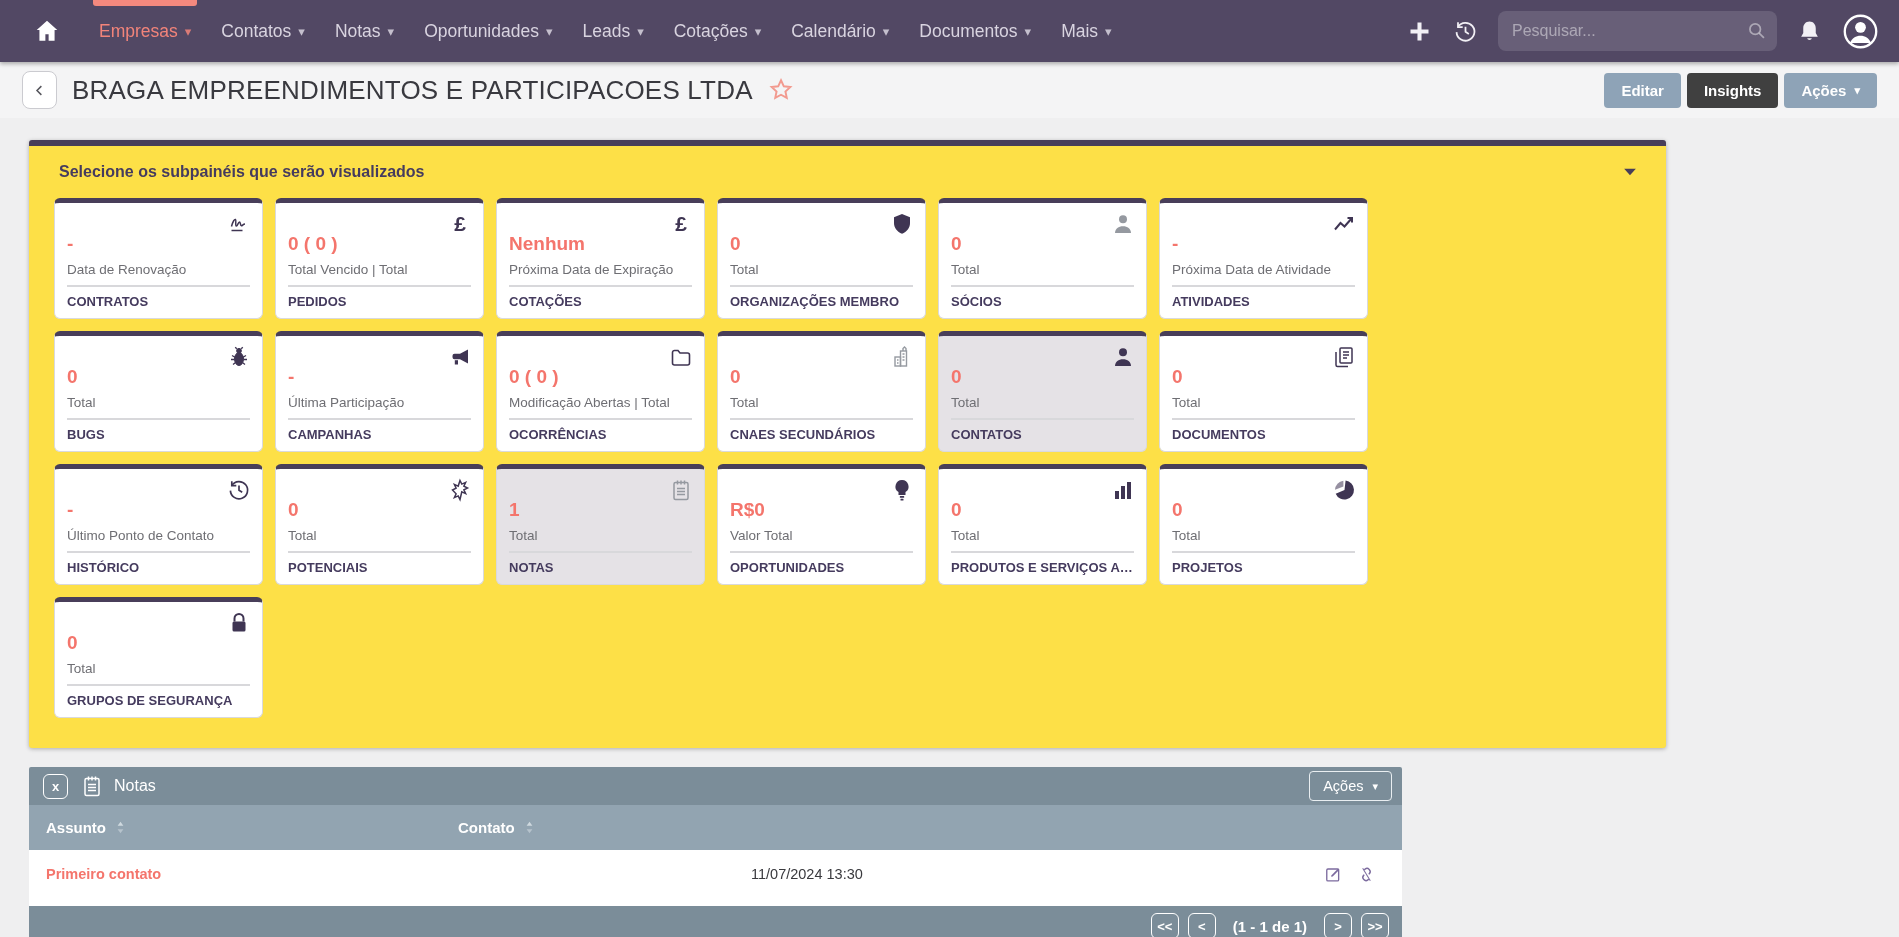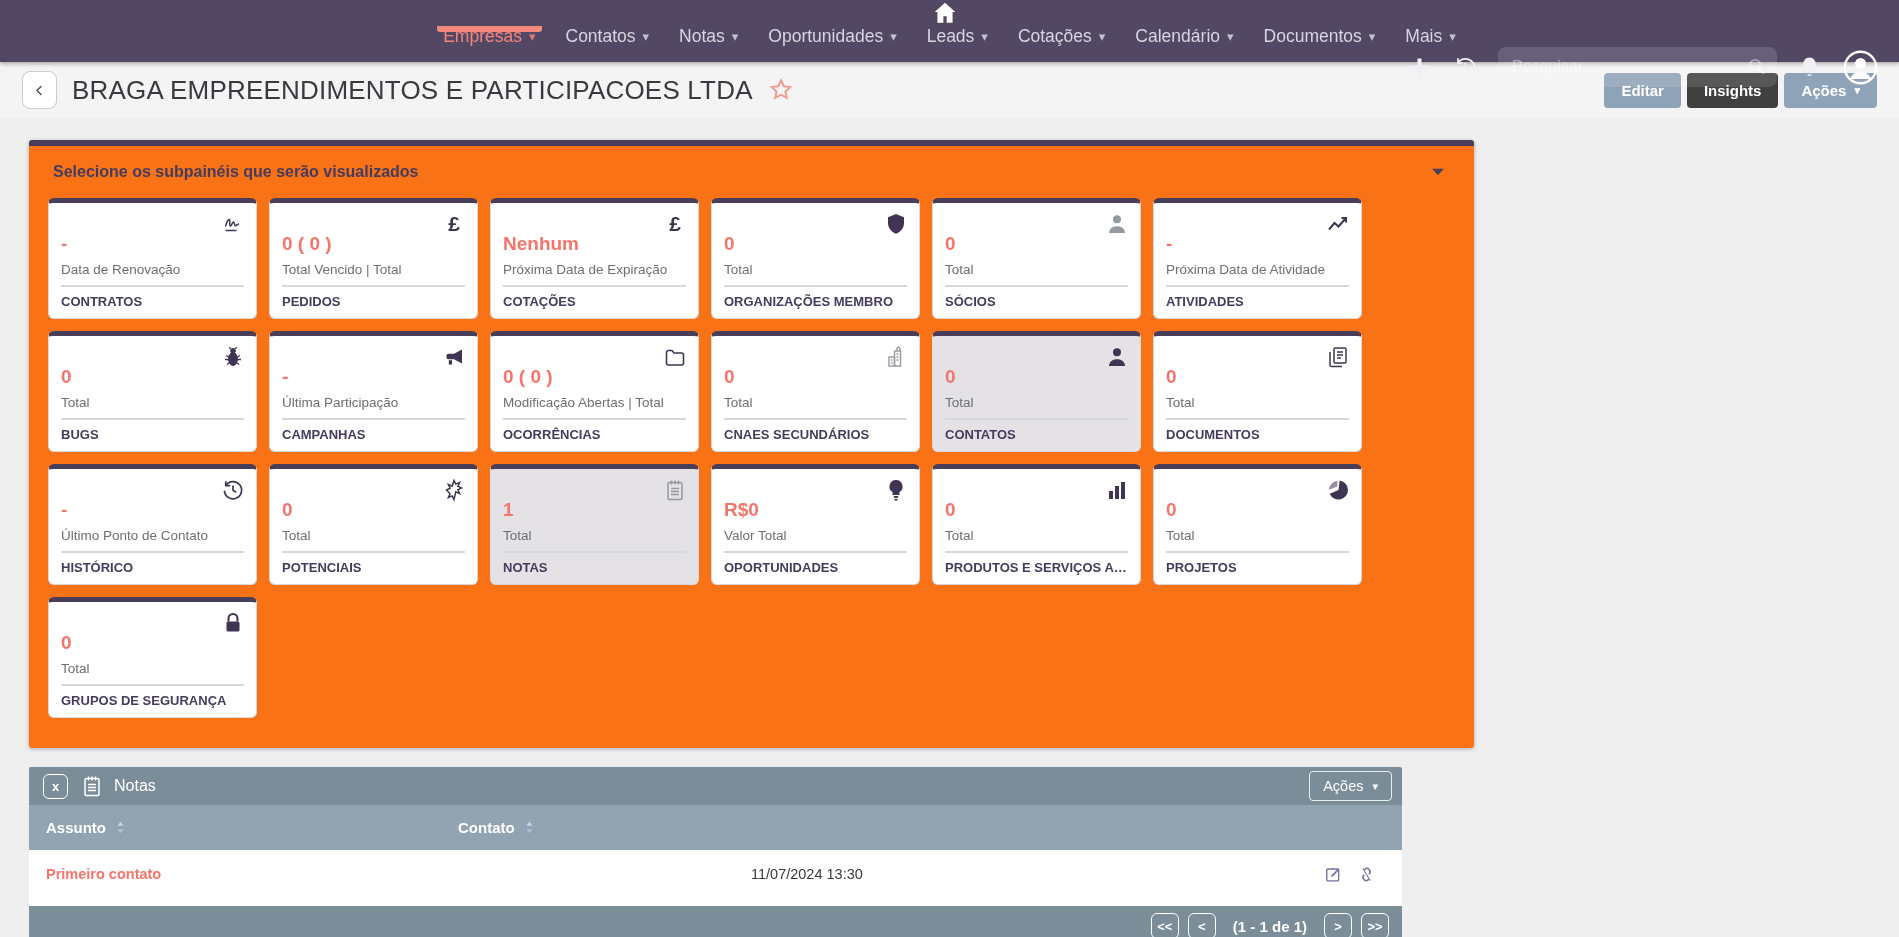--- a/index.html
+++ b/index.html
@@ -2,21 +2,21 @@
 <html><head>
 <meta charset="utf-8">
 <style>
   * { margin:0; padding:0; box-sizing:border-box; }
   html,body { width:1899px; height:937px; overflow:hidden; background:#efeff0;
               font-family:"Liberation Sans", sans-serif; }
 
   
   .navbar { height:62px; background:#524864; display:flex; align-items:center;
             padding:0 20px; position:relative; z-index:5;
-            box-shadow:0 2px 4px rgba(0,0,0,.3);flex-direction:column; }
+            box-shadow:0 2px 4px rgba(0,0,0,.3); }
   .home-btn { width:26px; height:26px; color:#fff; margin:0 24px 0 14px; flex:none; }
   .nav-menu { display:flex; height:100%; align-items:stretch; }
   .nav-item { position:relative; display:flex; align-items:center; gap:7px;
               padding:0 15px; color:#d9d4e0; font-size:17.5px; cursor:pointer; }
   .nav-item .nav-caret { font-size:13px; opacity:.85; }
   .nav-item.active { color:#f2847a; }
   .nav-item.active::before { content:""; position:absolute; top:0; left:9px; right:9px;
               height:6px; background:#f4897e; border-radius:0 0 3px 3px; }
   .nav-right { margin-left:auto; display:flex; align-items:center; gap:20px; }
   .nav-ico { width:25px; height:25px; color:#f2f0f5; }
@@ -41,23 +41,23 @@
               white-space:nowrap; }
   .fav-star { width:26px; height:26px; color:#f29a8f; flex:none; }
   .title-actions { margin-left:auto; display:flex; gap:6px; }
   .btn { border:none; border-radius:4px; padding:9px 17px; font-size:15px; font-weight:bold;
          color:#fff; font-family:inherit; cursor:pointer; display:flex; align-items:center; gap:8px; }
   .btn.gray { background:#8ea3b7; }
   .btn.dark { background:#404040; }
   .btn .caret { font-size:11px; }
 
   
-  .selector-panel { margin:22px 0 0 29px; width:1445px; height:608px; background:#f97316;
+  .selector-panel { margin:22px 0 0 29px; width:1637px; height:608px; background:#fde047;
               border-top:6px solid #483e59; border-radius:3px;
-              box-shadow:0 1px 4px rgba(0,0,0,.28); }
+              box-shadow:0 1px 4px rgba(0,0,0,.28);padding-left:6px; }
   .selector-header { display:flex; justify-content:space-between; align-items:center;
               padding:16px 26px 10px 24px; }
   .selector-title { font-size:16px; font-weight:bold; color:#453b5e; }
   .selector-toggle { width:20px; height:20px; color:#483e59; cursor:pointer; }
   .cards-grid { padding:6px 19px; display:grid; grid-template-columns:repeat(6,209px);
               gap:12px; grid-auto-rows:121px; }
   .card { position:relative; background:#fff; border:1px solid #d9d9dc;
           border-top:5px solid #483e59; border-radius:6px; padding:8px 12px 9px;
           display:flex; flex-direction:column; cursor:pointer; }
   .card.selected { background:#e5e2e6; }

